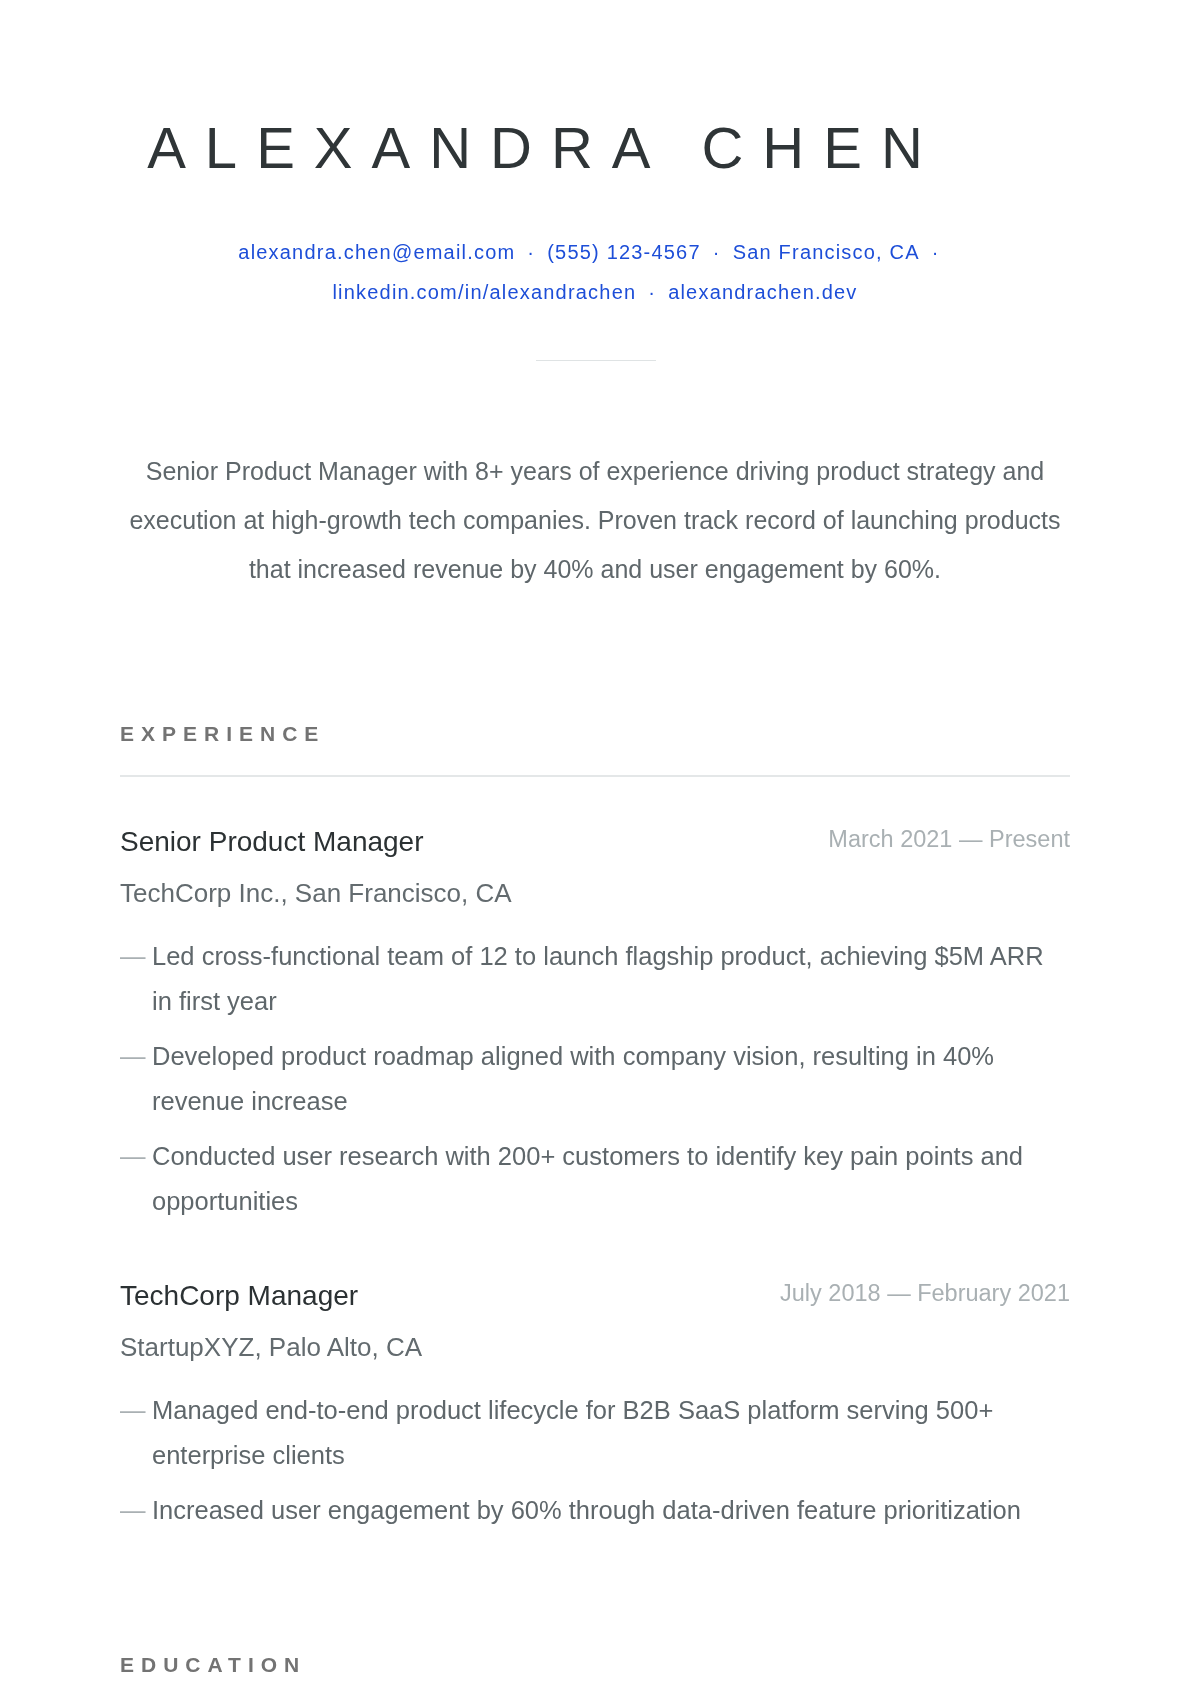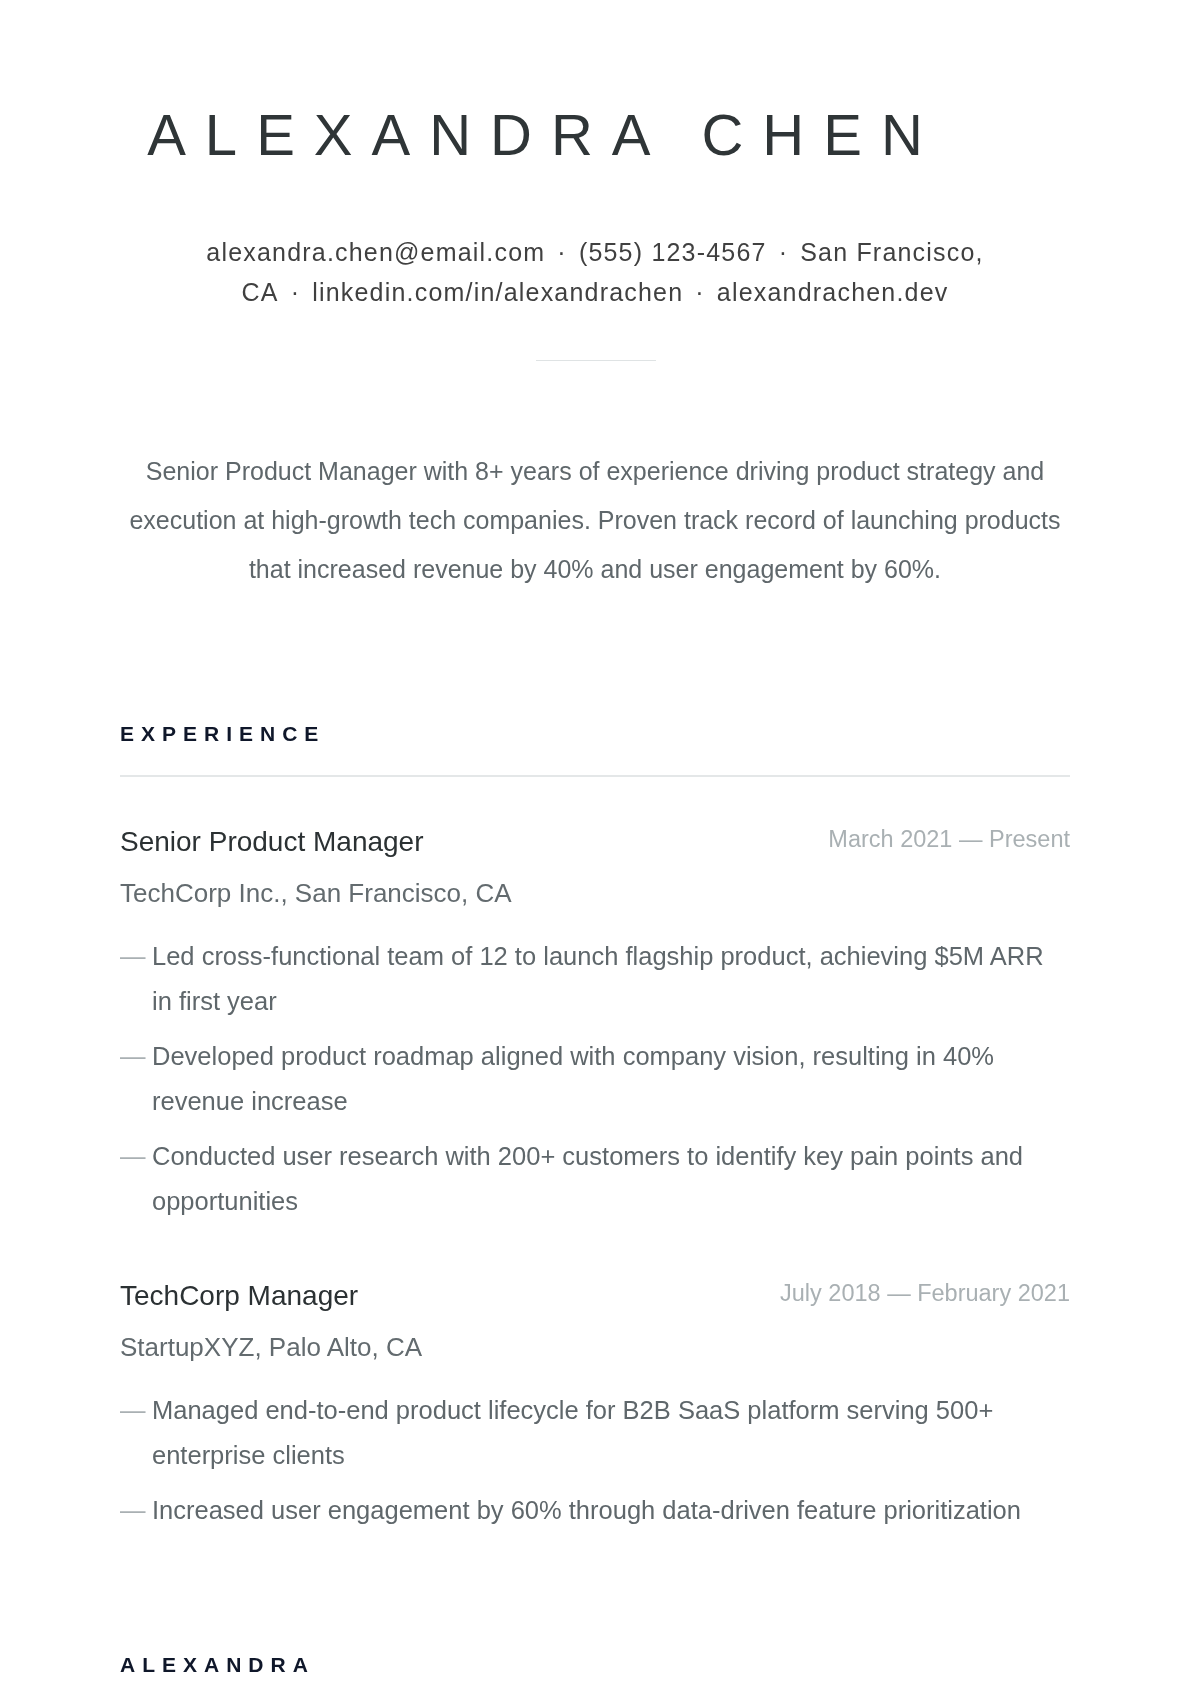--- a/index.html
+++ b/index.html
@@ -1,23 +1,23 @@
 <!DOCTYPE html>
 <html><head>
   <meta charset="utf-8">
   <style>
     html, body { margin: 0; padding: 0; background: #ffffff; }
     body { width: 1190px; height: 1684px; overflow: hidden; position: relative; font-family: "Liberation Sans", sans-serif; color: #2f3537; }
     .page { position: absolute; left: 0; top: 0; width: 1190px; height: 1684px; }
-    .name { position: absolute; top: 100px; left: 0; width: 1059px; text-align: center; font-size: 58px; letter-spacing: 19px; font-weight: 400; color: #2f3537; padding-left: 30px; box-sizing: border-box; line-height: 70px; }
-    .contact { position: absolute; top: 232px; left: 200px; width: 790px; text-align: center; font-size: 25px; letter-spacing: 1.2px; line-height: 40px; color: #404040; }
+    .name { position: absolute; top: 113px; left: 0; width: 1059px; text-align: center; font-size: 58px; letter-spacing: 19px; font-weight: 400; color: #2f3537; padding-left: 30px; box-sizing: border-box; line-height: 70px; }
+    .contact { position: absolute; top: 232px; left: 200px; width: 790px; text-align: center; font-size: 20px; letter-spacing: 1.2px; line-height: 40px; color: #1d4ed8; }
     .sep { display: inline-block; margin: 0 12px; }
     .divider-short { position: absolute; top: 360px; left: 536px; width: 120px; height: 1px; background: #dfe3e4; }
     .summary { position: absolute; top: 447px; left: 120px; width: 950px; text-align: center; font-size: 25px; line-height: 49px; color: #5f676b; }
-    .section-title { position: absolute; left: 120px; font-size: 21px; letter-spacing: 7px; color: #0f172a; font-weight: 700; }
+    .section-title { position: absolute; left: 120px; font-size: 21px; letter-spacing: 7px; color: #737373; font-weight: 700; }
     .section-rule { position: absolute; left: 120px; width: 950px; height: 2px; background: #e4e7e8; }
     .job-title { position: absolute; left: 120px; font-size: 28px; color: #2b3133; }
     .job-dates { position: absolute; right: 120px; font-size: 23.5px; color: #a9b0b3; }
     .job-company { position: absolute; left: 120px; font-size: 26px; color: #636b6f; }
     .bullet { position: absolute; left: 120px; width: 950px; font-size: 25.5px; line-height: 45px; color: #5f676b; }
     .bullet .dash { position: absolute; left: 0; top: 0; color: #a9b0b3; }
     .bullet .text { display: block; padding-left: 32px; }
   </style>
 </head>
 <body>
@@ -60,15 +60,15 @@
 
   <div class="bullet" style="top:1388px;">
     <span class="dash">—</span>
     <span class="text">Managed end-to-end product lifecycle for B2B SaaS platform serving 500+ enterprise clients</span>
   </div>
   <div class="bullet" style="top:1488px;">
     <span class="dash">—</span>
     <span class="text">Increased user engagement by 60% through data-driven feature prioritization</span>
   </div>
 
-  <div class="section-title" style="top:1653px;">ALEXANDRA</div>
+  <div class="section-title" style="top:1653px;">EDUCATION</div>
 
 </div>
 
 </body></html>

